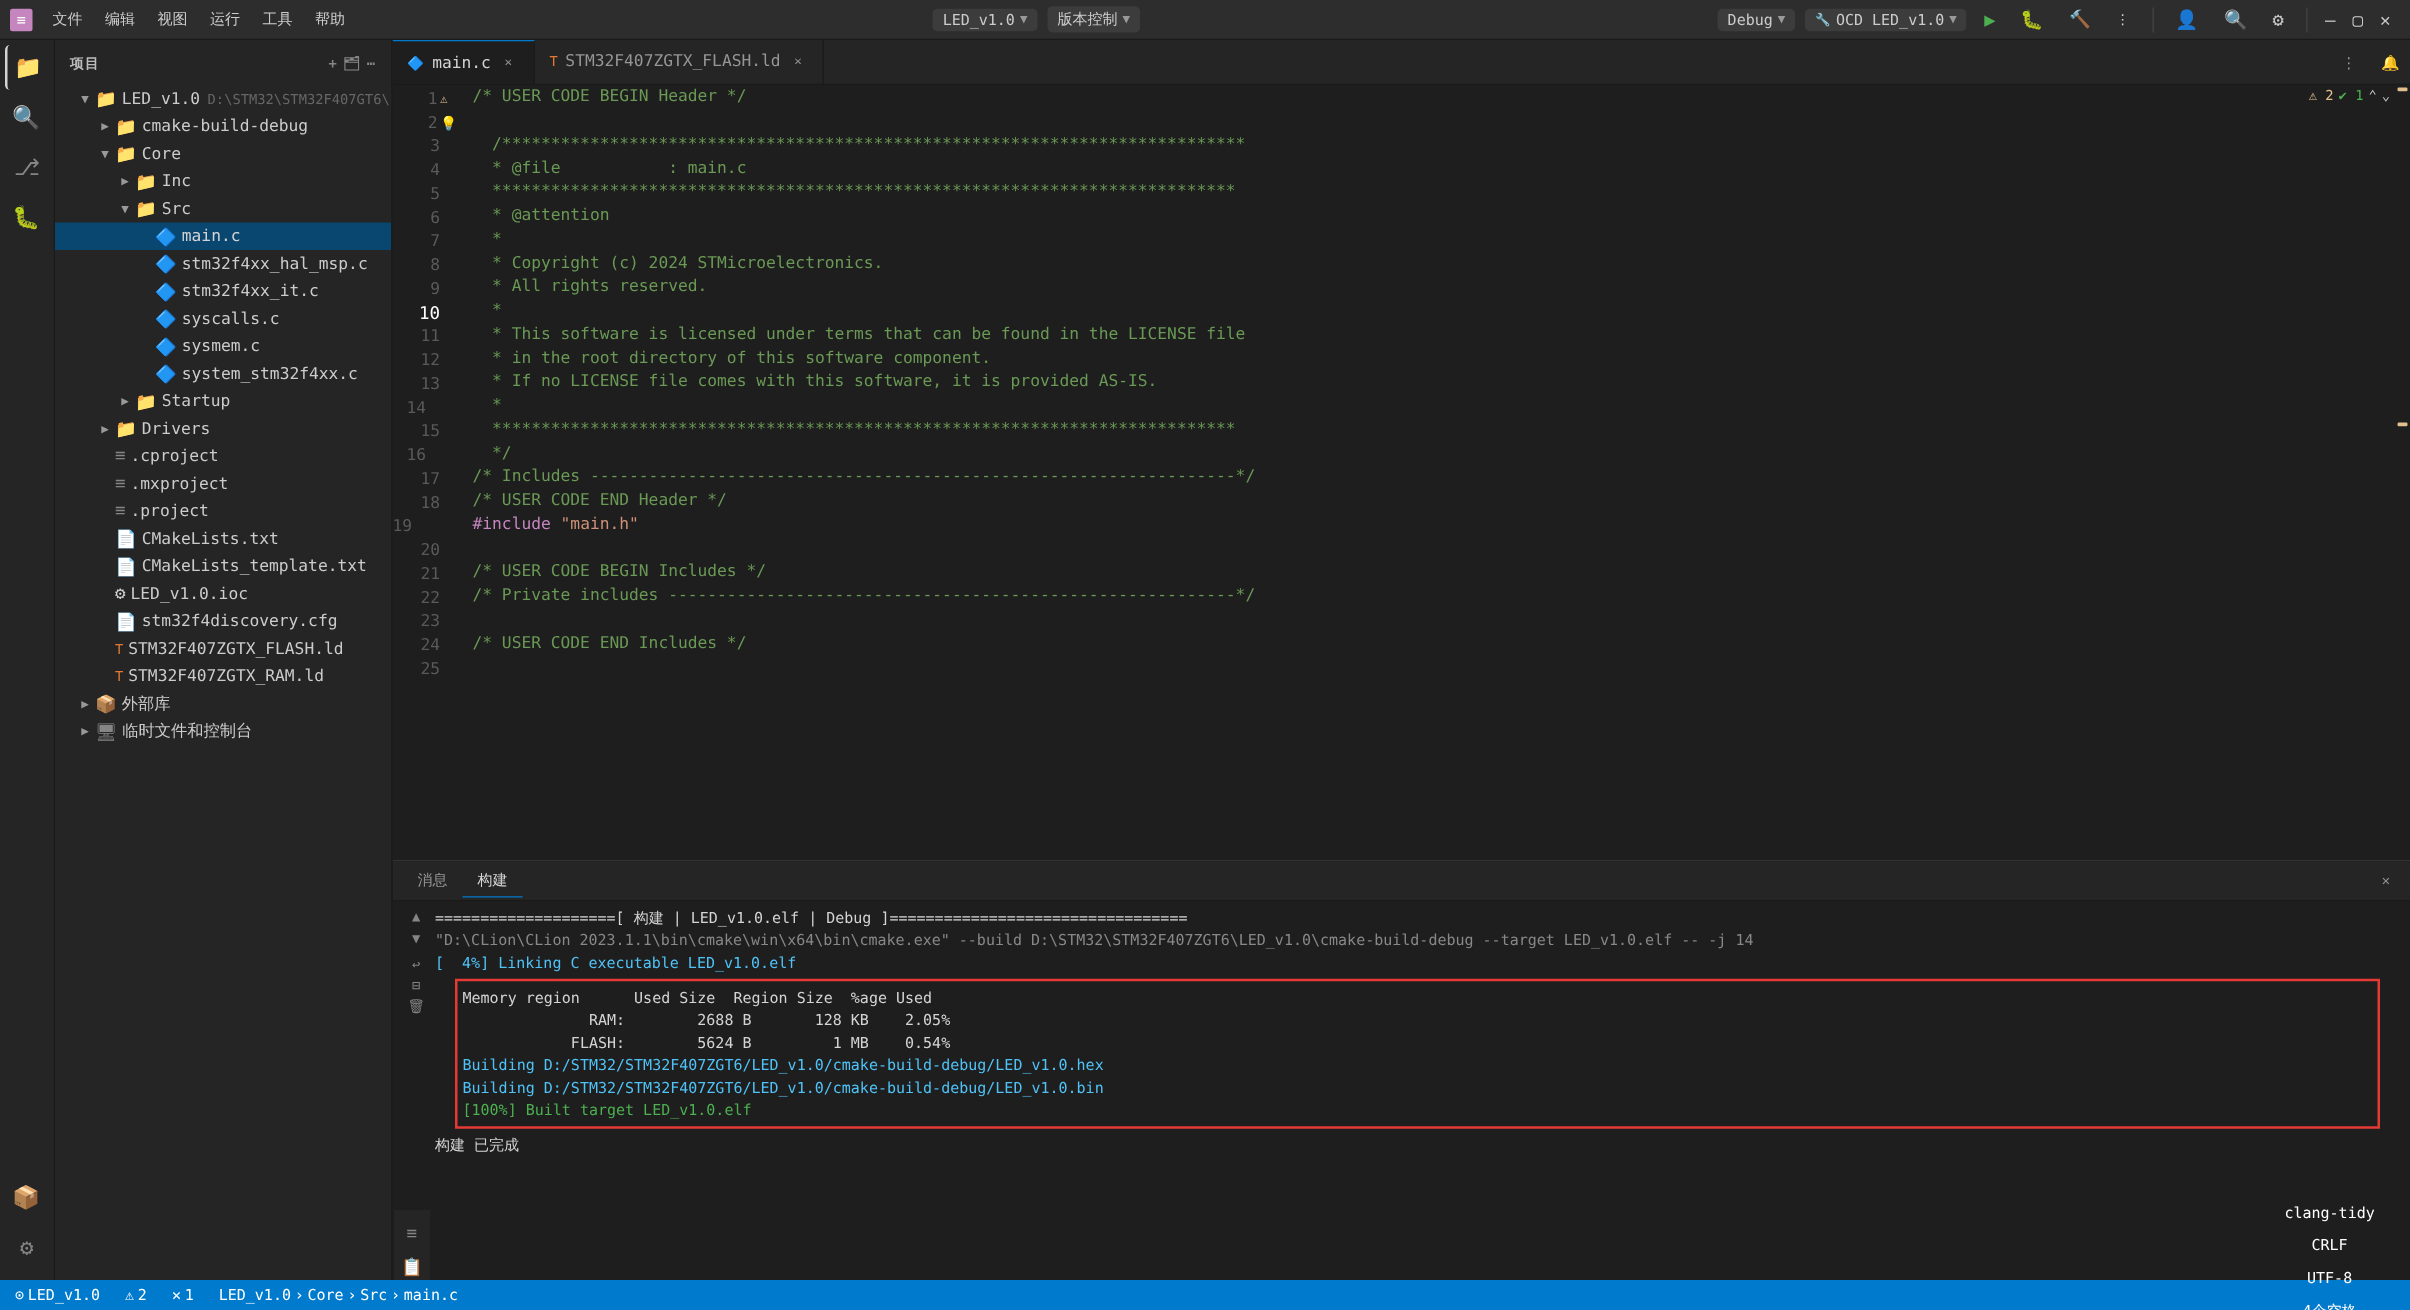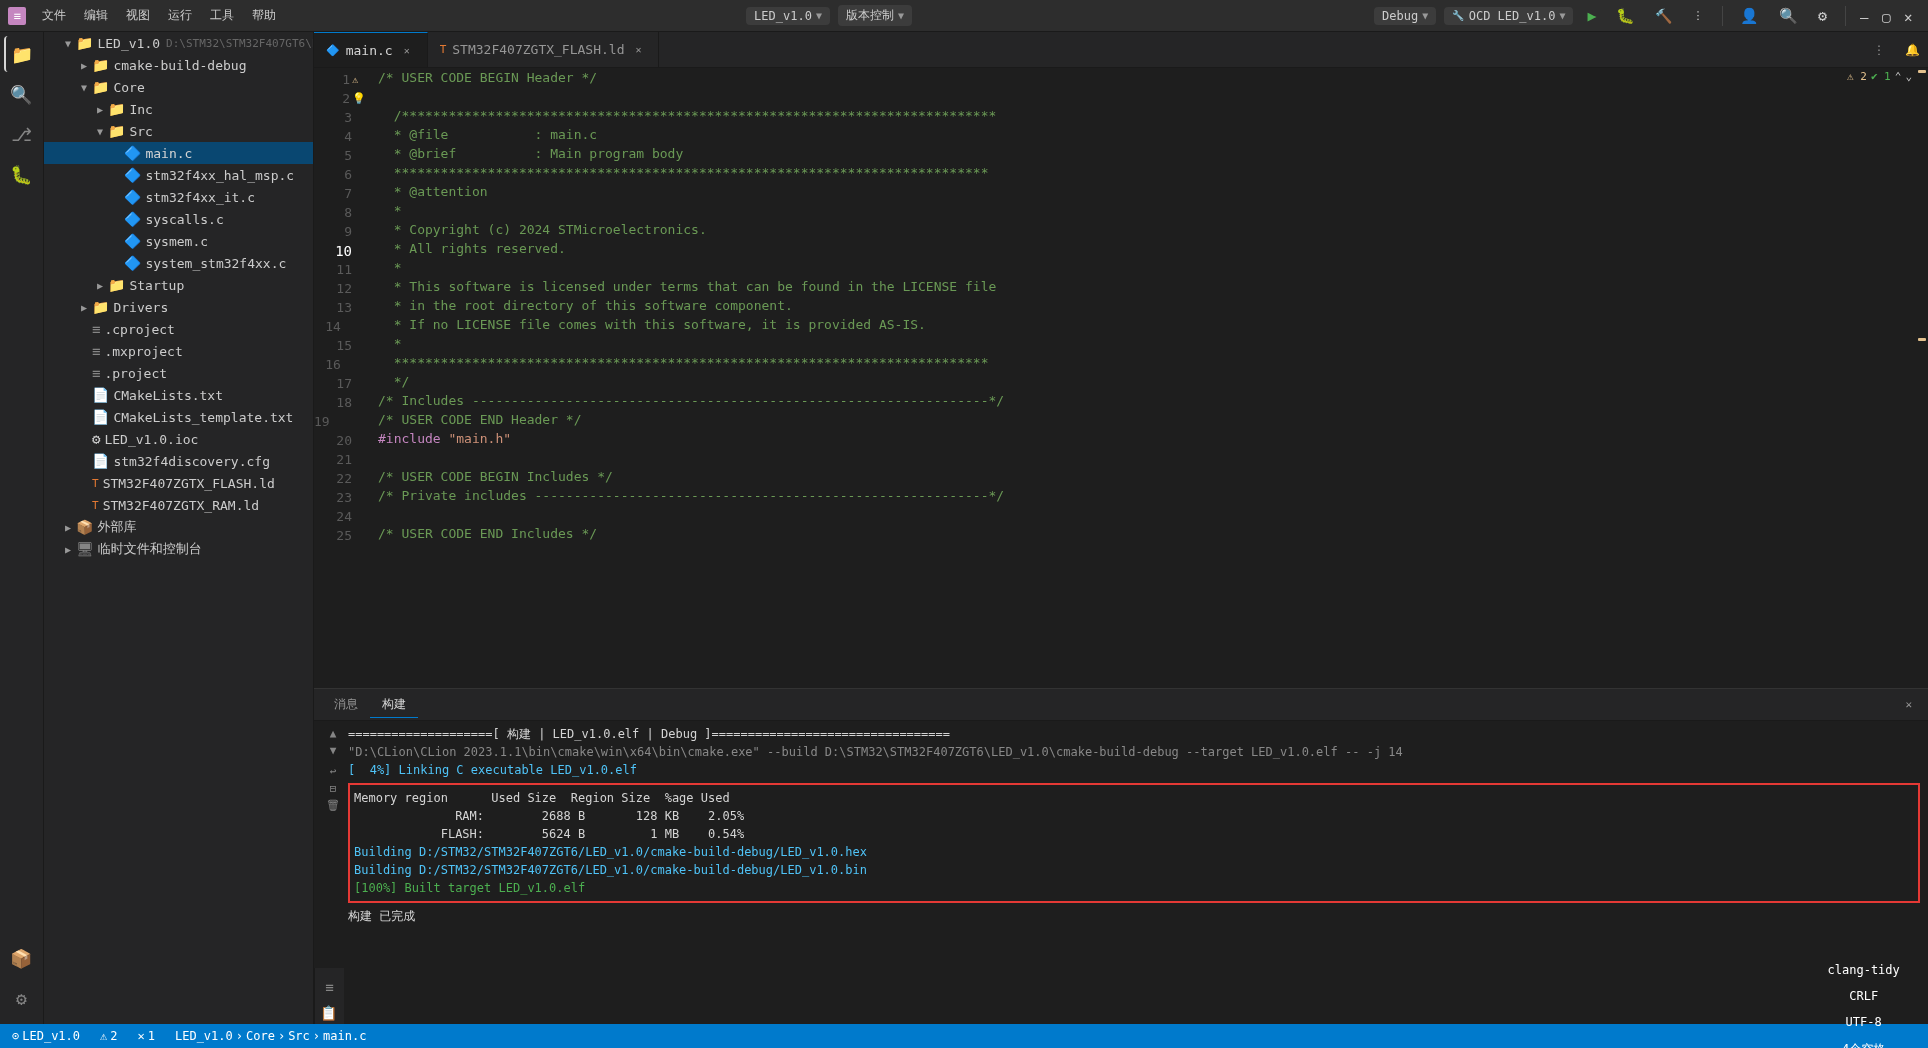--- a/index.html
+++ b/index.html
@@ -247,21 +247,21 @@
     #panel-content::-webkit-scrollbar-track { background: #1e1e1e; }
     #panel-content::-webkit-scrollbar-thumb { background: #424242; }
 
     .build-line { display: block; white-space: pre; line-height: 18px; color: #d4d4d4; }
     .build-line.success { color: #4caf50; }
     .build-line.highlight { color: #4fc3f7; }
 
     
     #build-output-box {
       border: 2px solid #e53935;
-      margin: 4px 0;
+      margin: 4px 16px;
       padding: 4px;
     }
     .mem-table { color: #d4d4d4; }
 
     
     #status-bar {
       height: 24px;
       background: #007acc;
       display: flex; align-items: center;
       padding: 0 8px; gap: 12px;
@@ -346,20 +346,28 @@
     <div class="activity-icon">🔍</div>
     <div class="activity-icon">⎇</div>
     <div class="activity-icon">🐛</div>
     <div class="activity-bottom">
       <div class="activity-icon">📦</div>
       <div class="activity-icon">⚙</div>
     </div>
   </div>
 
   <div id="sidebar">
+    <div id="sidebar-header">
+      <span>项目</span>
+      <div style="display:flex; gap:4px;">
+        <span style="cursor:pointer; color:#858585;">+</span>
+        <span style="cursor:pointer; color:#858585;">🗂</span>
+        <span style="cursor:pointer; color:#858585;">⋯</span>
+      </div>
+    </div>
     <div id="sidebar-tree">
 
       <div class="tree-item">
         <span class="tree-indent"></span>
         <span class="tree-arrow">▼</span>
         <span class="tree-icon folder-icon">📁</span>
         <span class="tree-label">LED_v1.0</span>
         <span class="tree-path">D:\STM32\STM32F407GT6\LED_v1.0</span>
       </div>
 
@@ -688,21 +696,20 @@
             <span style="color:#5a5a5a; font-size:13px;">25</span>
             <span style="width:14px;"></span>
           </div>
         </div>
 
         <div id="code-area">
           <span class="code-line c-comment">/* USER CODE BEGIN Header */</span>
           <span class="code-line"></span>
           <span class="code-line c-comment">  /****************************************************************************</span>
           <span class="code-line c-comment">  * @file           : main.c</span>
-          <span class="code-line c-comment">  * @brief          : Main program body</span>
           <span class="code-line c-comment">  ****************************************************************************</span>
           <span class="code-line c-comment">  * @attention</span>
           <span class="code-line c-comment">  *</span>
           <span class="code-line c-comment">  * Copyright (c) 2024 STMicroelectronics.</span>
           <span class="code-line c-comment">  * All rights reserved.</span>
           <span class="code-line c-comment">  *</span>
           <span class="code-line c-comment">  * This software is licensed under terms that can be found in the LICENSE file</span>
           <span class="code-line c-comment">  * in the root directory of this software component.</span>
           <span class="code-line c-comment">  * If no LICENSE file comes with this software, it is provided AS-IS.</span>
           <span class="code-line c-comment">  *</span>

